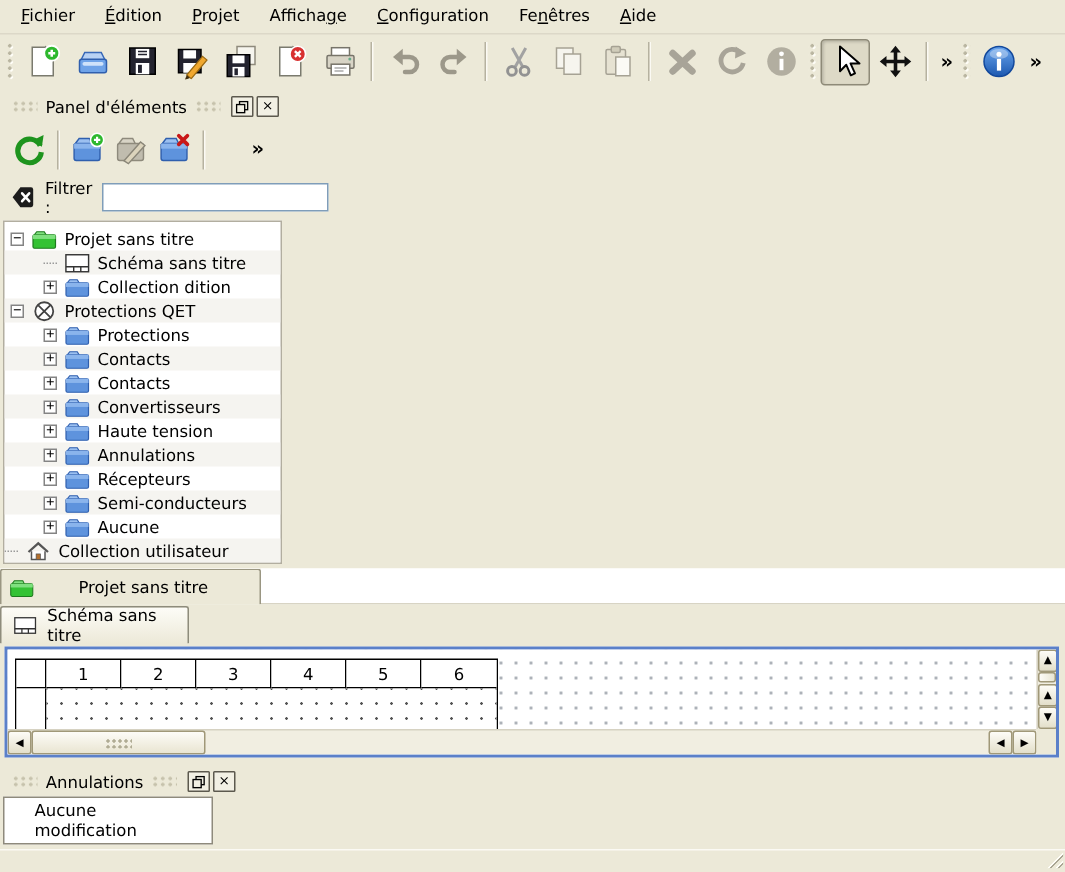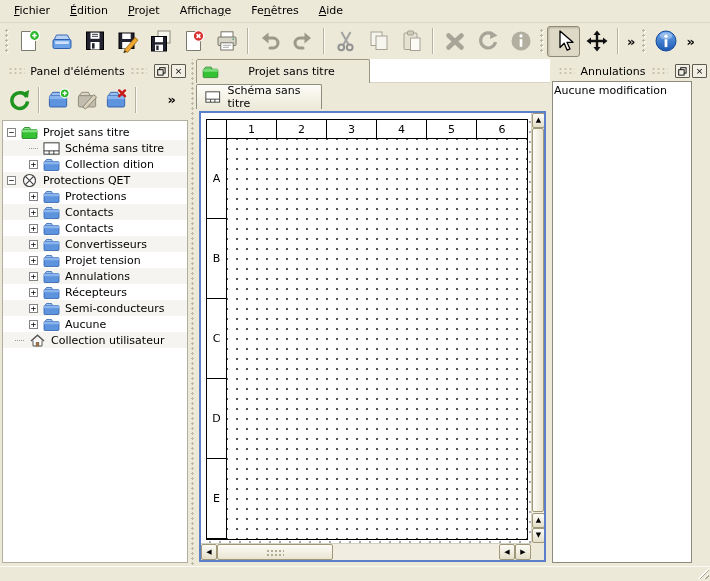--- a/index.html
+++ b/index.html
@@ -21,21 +21,21 @@
   .tb-btn { width:33px; height:31px; display:flex; align-items:center; justify-content:center; flex:0 0 auto; background:transparent; border:1px solid transparent; }
   .tb-btn svg { width:24px; height:24px; display:block; }
   .tb-btn.checked { background:#ddd9c6; border:1px solid #8e8a78; border-radius:3px;
                     box-shadow: inset 1px 1px 2px rgba(0,0,0,.18); }
   .tb-sep { width:2px; height:26px; border-left:1px solid #b6b2a0; border-right:1px solid #fbfaf4; margin:0 4px; flex:0 0 auto;}
   .tb-handle { width:6px; height:26px; margin:0 2px; flex:0 0 auto;
     background-image:radial-gradient(circle,#b9b5a0 1px,transparent 1.3px),radial-gradient(circle,#fffef8 1px,transparent 1.3px);
     background-size:5px 5px; background-position:0 0,1px 1px; }
   .tb-chevron { font-size:13px; font-weight:bold; padding:0 4px; flex:0 0 auto; }
   
-  #main { display:flex; height:507px; }
+  #main { display:flex; height:507px;flex-direction:column; }
   
   .dock { display:flex; flex-direction:column; padding-top:2px; }
   #left-dock { width:189px; }
   #right-dock { width:160px; }
   .dock-title { height:20px; display:flex; align-items:center; padding:0 3px; flex:0 0 auto; }
   .dock-title .tex { flex:1; height:8px; margin:0 5px;
     background-image:radial-gradient(circle,#c6c2ac 1px,transparent 1.2px);
     background-size:5px 4px; }
   .dock-title .lbl { white-space:nowrap; }
   .dt-btn { width:15px; height:14px; border:1px solid #5c594e; background:#f2f0e4;
@@ -113,35 +113,36 @@
     background:linear-gradient(90deg,#fdfcf7,#e9e5d2); border:1px solid #a09878; border-radius:2px;}
   #hthumb { position:absolute; top:0; height:16px; left:16px; width:116px;
     background:linear-gradient(#fdfcf7,#e9e5d2); border:1px solid #a09878; border-radius:2px;
     display:flex; align-items:center; justify-content:center;}
   #hthumb .grip { width:18px; height:7px;
     background-image:radial-gradient(circle,#b0ac94 1px,transparent 1.2px);
     background-size:4px 4px;}
   #sb-corner { position:absolute; right:0; bottom:0; width:13px; height:17px; background:#ece9d8;}
   
   #undo-list { flex:1; margin:0 18px 3px 2px; background:#fff; border:1px solid #8e8a7c;
-    padding:2px 1px; }
+    padding:2px 20px; }
   
   #statusbar { height:14px; position:relative; border-top:1px solid #fbfaf4; }
   #grip { position:absolute; right:1px; bottom:1px; width:12px; height:12px;
     background-image:repeating-linear-gradient(-45deg,transparent 0 2px,#aaa694 2px 3px,#fffef8 3px 4px);
     clip-path:polygon(100% 0,100% 100%,0 100%); }
 </style>
 </head>
 <body>
 
 <div id="menubar">
     <div class="menu-item"><u>F</u>ichier</div>
     <div class="menu-item"><u>É</u>dition</div>
     <div class="menu-item"><u>P</u>rojet</div>
     <div class="menu-item">Afficha<u>g</u>e</div>
+    <div class="menu-item"><u>C</u>onfiguration</div>
     <div class="menu-item">Fe<u>n</u>êtres</div>
     <div class="menu-item"><u>A</u>ide</div>
   </div>
 
 <div id="toolbar">
     <div class="tb-handle"></div>
     <div class="tb-btn">
       <svg viewBox="0 0 24 24">
         <path d="M4.5 2.5h9l5 5v14h-14z" fill="#fff" stroke="#7a7a6e"></path>
         <path d="M13.5 2.5l5 5h-5z" fill="#ddd9c8" stroke="#7a7a6e"></path>
@@ -330,20 +331,28 @@
           <svg viewBox="0 0 24 24">
             <path d="M3 8.5l3-4h7l2 4z" fill="#9cc0f0" stroke="#2f5fae"></path>
             <rect x="2.5" y="8" width="18" height="11.8" rx="1.5" fill="#5e93dd" stroke="#2f5fae"></rect>
             <rect x="2.5" y="8" width="18" height="3.6" fill="#8ab4ec"></rect>
             <path d="M14.8 2.6l6 6M20.8 2.6l-6 6" stroke="#c81818" stroke-width="2.6" stroke-linecap="round"></path>
           </svg>
         </div>
         <div class="tb-sep"></div>
         <div class="tb-chevron">»</div>
       </div>
+    <div id="filter-row">
+      <svg viewBox="0 0 18 18">
+          <path d="M7 2h7.5A1.5 1.5 0 0 1 16 3.5v11a1.5 1.5 0 0 1-1.5 1.5H7L1.5 9z" fill="#1c1c1c"></path>
+          <path d="M8.2 6.2l5 5.6M13.2 6.2l-5 5.6" stroke="#fff" stroke-width="1.8" stroke-linecap="round"></path>
+        </svg>
+      <span>Filtrer :</span>
+      <input id="filter-input" value="" style="">
+    </div>
     <div id="tree">
         <div class="tree-row" style="padding-left: 4px;">
           <span class="expander">−</span>
           <span class="tree-icon">
             <svg viewBox="0 0 17 14">
               <path d="M1.5 4.5L3.5 2h5l1.5 2.5z" fill="#7fe07f" stroke="#1d7a1d" stroke-width=".8"></path>
               <rect x="1" y="4" width="15" height="9" rx="1" fill="#34c234" stroke="#1d7a1d" stroke-width=".8"></rect>
               <rect x="1" y="4" width="15" height="2.8" fill="#7fe07f"></rect>
             </svg>
           </span>
@@ -426,21 +435,21 @@
         </div>
         <div class="tree-row" style="padding-left: 26px;">
           <span class="expander">+</span>
           <span class="tree-icon">
             <svg viewBox="0 0 17 14">
               <path d="M1.5 4.5L3.5 2h5l1.5 2.5z" fill="#9cc0f0" stroke="#2f5fae" stroke-width=".8"></path>
               <rect x="1" y="4" width="15" height="9" rx="1" fill="#5e93dd" stroke="#2f5fae" stroke-width=".8"></rect>
               <rect x="1" y="4" width="15" height="2.8" fill="#8ab4ec"></rect>
             </svg>
           </span>
-          <span>Projet tension</span>
+          <span>Haute tension</span>
         </div>
         <div class="tree-row alt" style="padding-left: 26px;">
           <span class="expander">+</span>
           <span class="tree-icon">
             <svg viewBox="0 0 17 14">
               <path d="M1.5 4.5L3.5 2h5l1.5 2.5z" fill="#9cc0f0" stroke="#2f5fae" stroke-width=".8"></path>
               <rect x="1" y="4" width="15" height="9" rx="1" fill="#5e93dd" stroke="#2f5fae" stroke-width=".8"></rect>
               <rect x="1" y="4" width="15" height="2.8" fill="#8ab4ec"></rect>
             </svg>
           </span>
@@ -472,21 +481,21 @@
           <span class="expander">+</span>
           <span class="tree-icon">
             <svg viewBox="0 0 17 14">
               <path d="M1.5 4.5L3.5 2h5l1.5 2.5z" fill="#9cc0f0" stroke="#2f5fae" stroke-width=".8"></path>
               <rect x="1" y="4" width="15" height="9" rx="1" fill="#5e93dd" stroke="#2f5fae" stroke-width=".8"></rect>
               <rect x="1" y="4" width="15" height="2.8" fill="#8ab4ec"></rect>
             </svg>
           </span>
           <span>Aucune</span>
         </div>
-        <div class="tree-row alt" style="padding-left: 12px;">
+        <div class="tree-row alt" style="padding-left: 0;">
           <span class="stub"></span>
           <span class="tree-icon">
             <svg viewBox="0 0 16 15">
               <path d="M1.5 8L8 2.2 14.5 8" fill="none" stroke="#555" stroke-width="1.5"></path>
               <path d="M3.5 7.5V13h9V7.5" fill="#fff" stroke="#555"></path>
               <rect x="6.6" y="9.3" width="2.8" height="3.7" fill="#b4702e" stroke="#555" stroke-width=".5"></rect>
             </svg>
           </span>
           <span>Collection utilisateur</span>
         </div>

